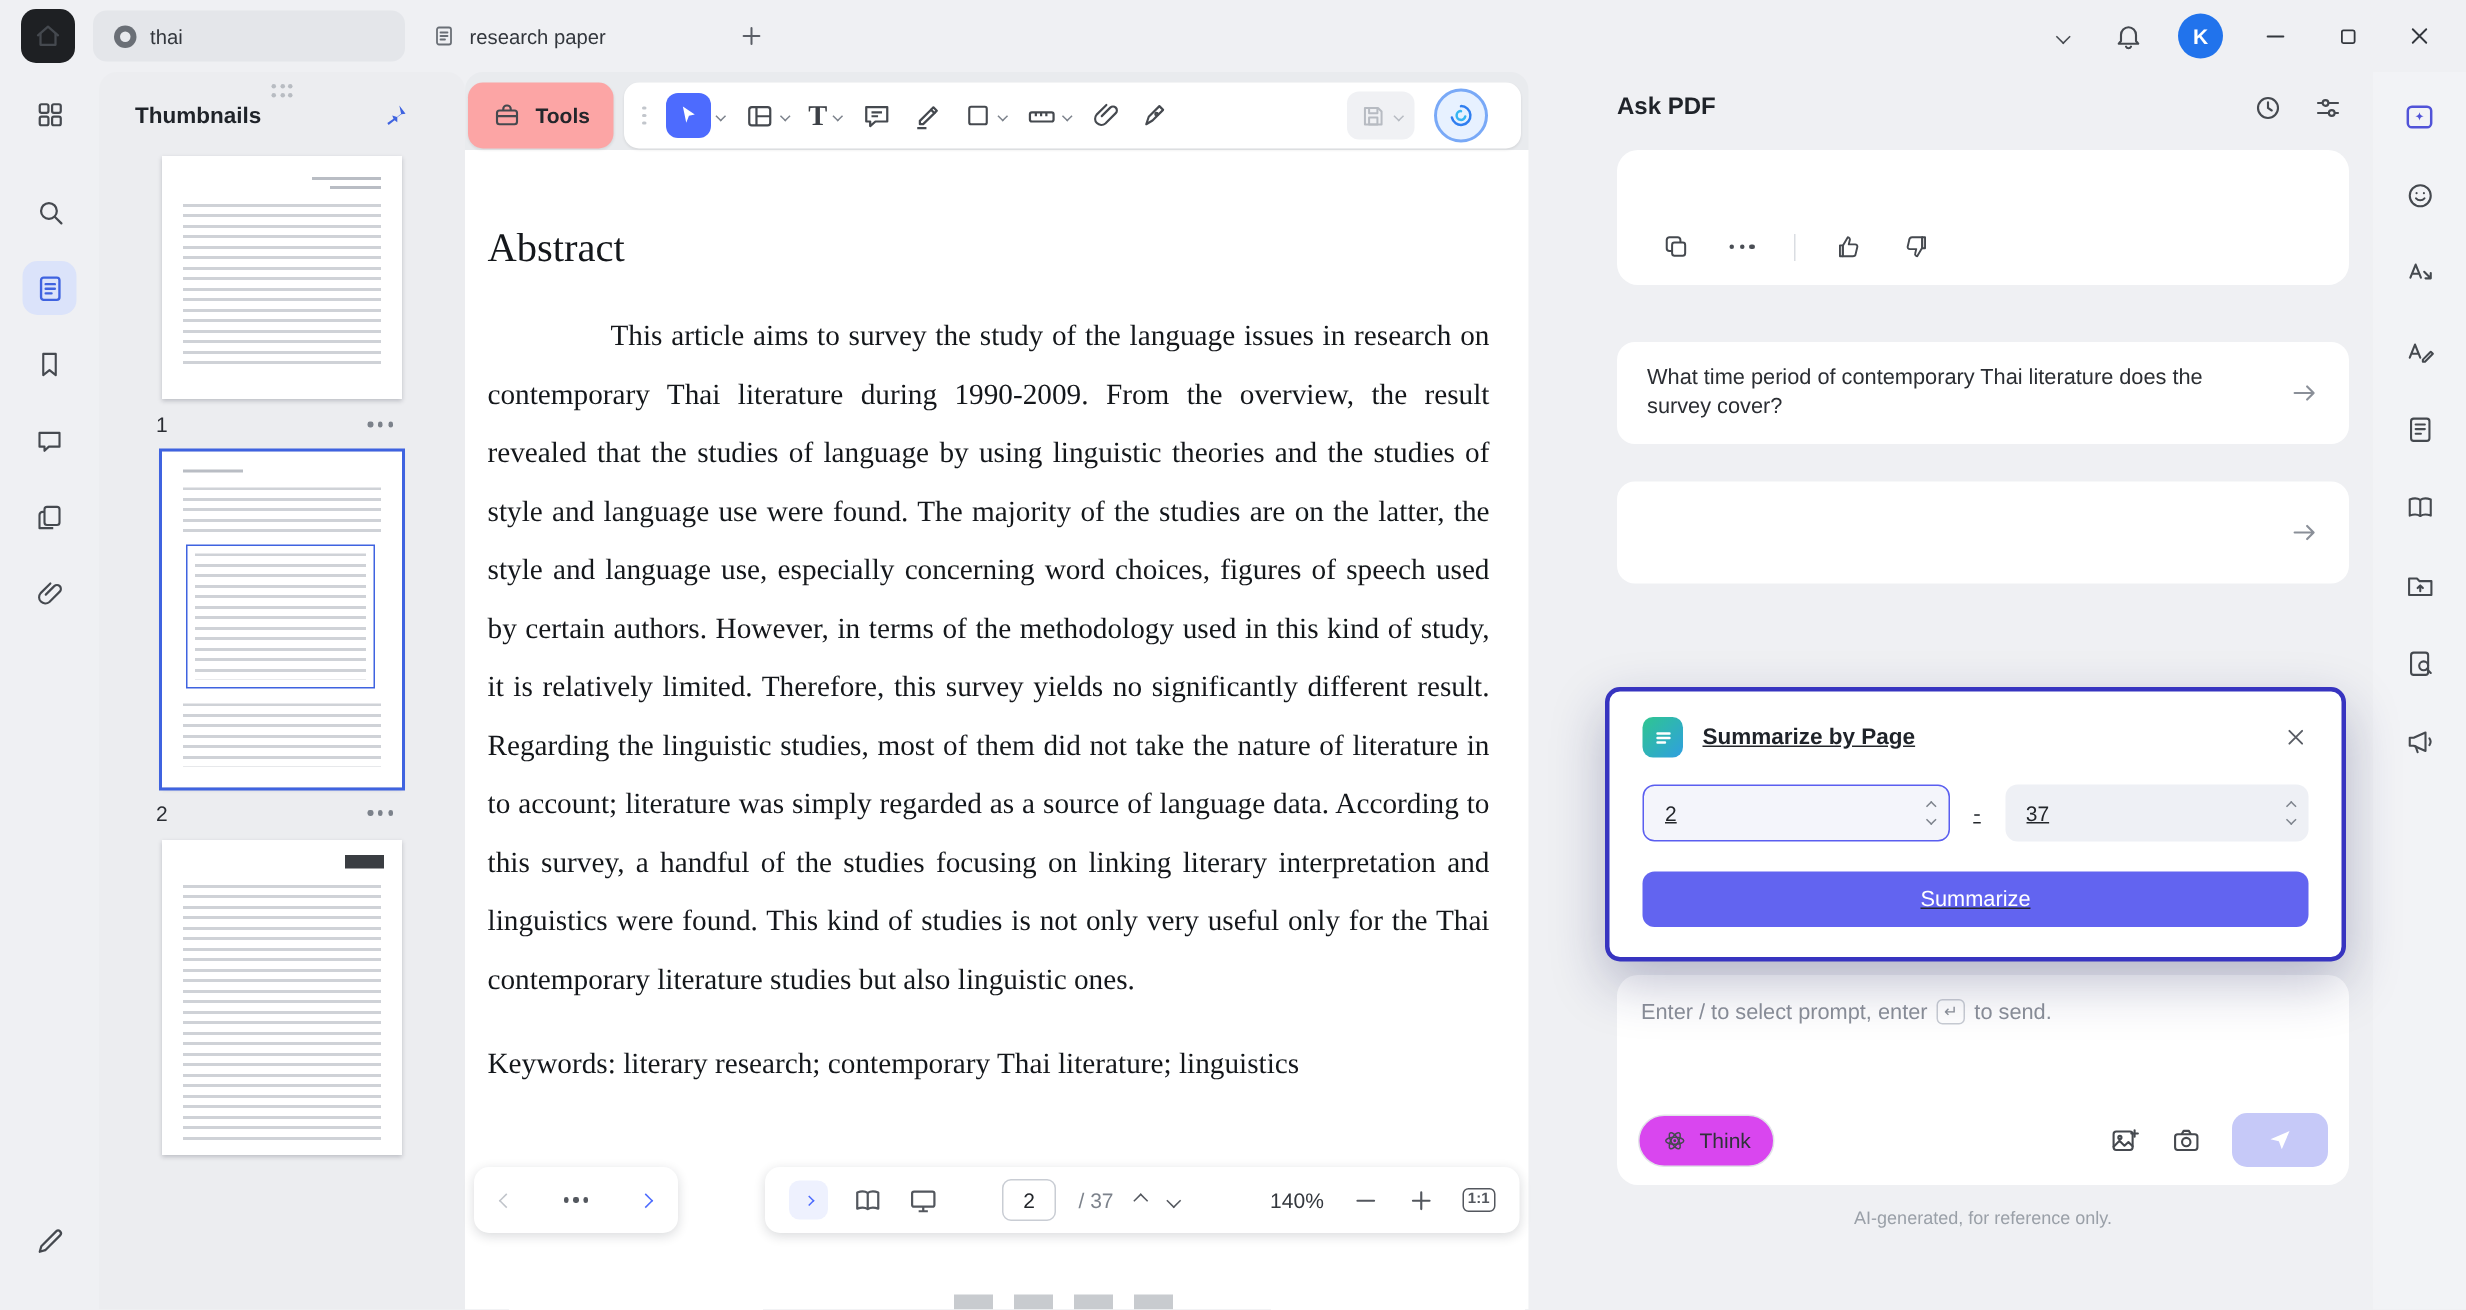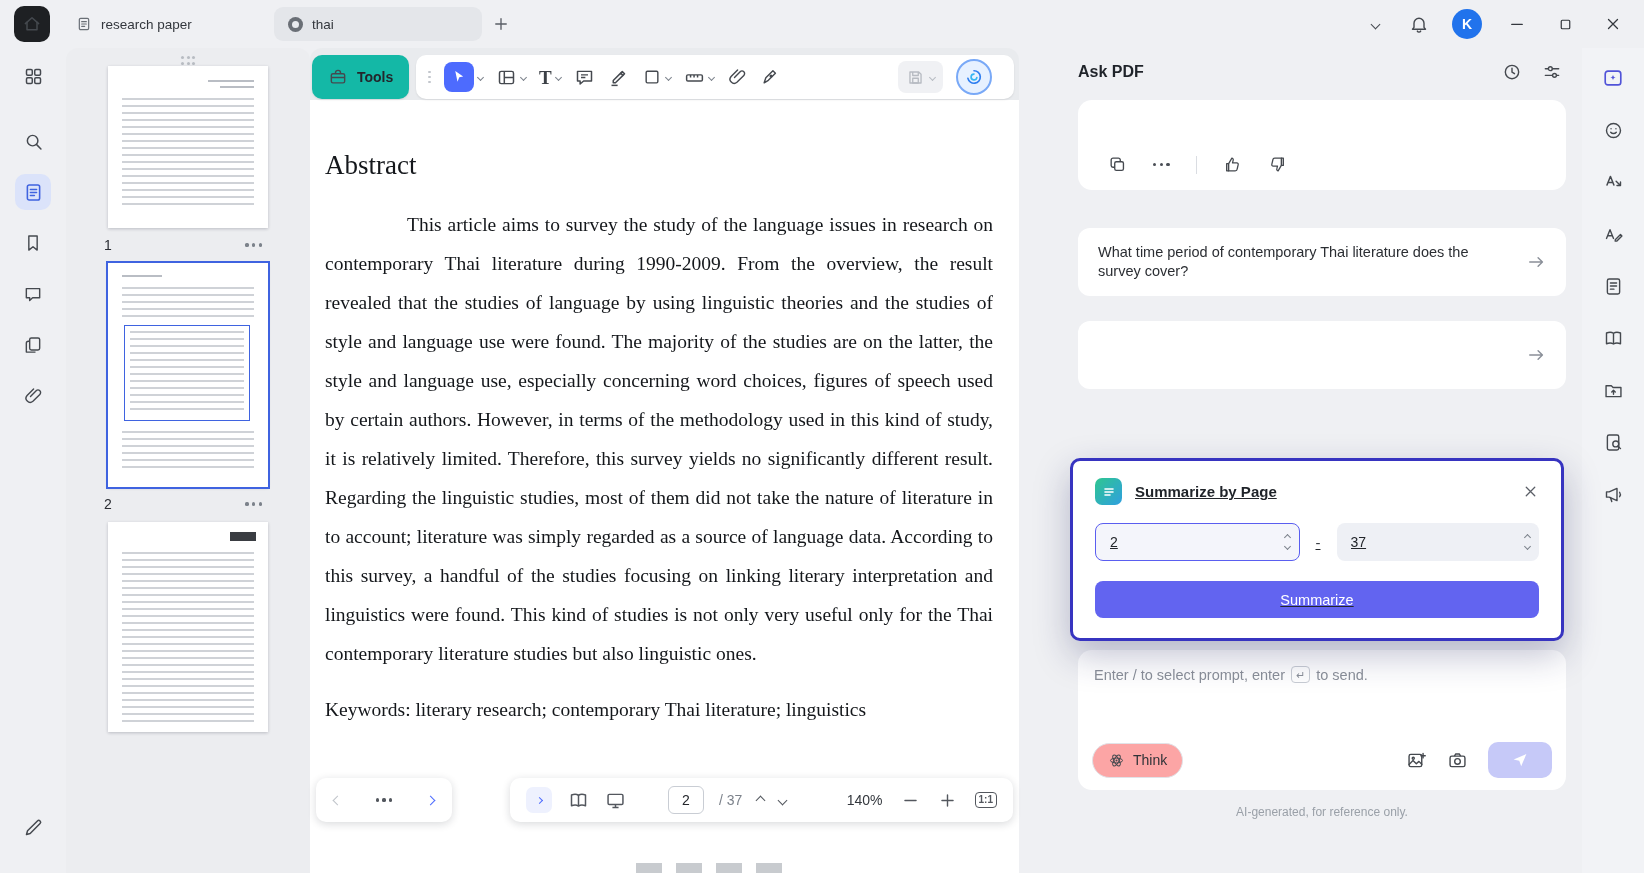--- a/index.html
+++ b/index.html
@@ -60,21 +60,21 @@
   .stripes{position:absolute;left:14px;right:14px;background:repeating-linear-gradient(#cfd2d7 0 2px,transparent 2px 7px);}
   .rline{position:absolute;right:14px;height:2px;background:#b9bdc4;}
   .darkblk{position:absolute;background:#3a3d42;}
   .selbox{position:absolute;border:1.5px solid #3f63e0;}
   .thumb-meta{display:flex;align-items:center;justify-content:space-between;padding:9px 48px 10px 38px;font-size:14px;color:#2a2d33;}
   .thumb-more{color:#7c828b;}
 
   
   .main{flex:1;position:relative;background:#e9ebee;border-radius:12px 12px 0 0;}
   .toolbar-row{position:absolute;top:7px;left:2px;right:5px;height:44px;display:flex;gap:7px;z-index:3;}
-  .tools-chip{background:#14b8a6;border-radius:10px;display:flex;align-items:center;gap:9px;padding:0 16px;font-weight:700;font-size:14px;color:#23262b;box-shadow:0 1px 2px rgba(0,0,0,.09);}
+  .tools-chip{background:#fca5a5;border-radius:10px;display:flex;align-items:center;gap:9px;padding:0 16px;font-weight:700;font-size:14px;color:#23262b;box-shadow:0 1px 2px rgba(0,0,0,.09);}
   .main-toolbar{flex:1;background:#fff;border-radius:10px;display:flex;align-items:center;gap:13px;padding:0 12px;box-shadow:0 1px 2px rgba(0,0,0,.09);}
   .tool-btn{display:flex;align-items:center;gap:4px;color:#3c4046;}
   .sel-box{width:30px;height:30px;border-radius:8px;background:#4d6bfe;display:flex;align-items:center;justify-content:center;}
   .t-glyph{font-family:"Liberation Serif",serif;font-size:19px;font-weight:700;color:#3c4046;line-height:1;}
   .save-box{margin-left:auto;height:32px;border-radius:8px;background:#f0f1f4;display:flex;align-items:center;gap:5px;padding:0 8px;color:#b7bbc2;}
   .ai-btn{width:36px;height:36px;border-radius:50%;background:#e7f1ff;border:2px solid #79a9f7;display:flex;align-items:center;justify-content:center;margin-right:10px;}
 
   
   .doc-page{position:absolute;top:52px;left:0;right:0;bottom:0;background:#fff;padding:50px 26px 0 15px;font-family:"Liberation Serif",serif;color:#14171b;overflow:hidden;}
   .doc-h{font-size:27px;font-weight:500;margin:0 0 24px 0;}
@@ -120,21 +120,21 @@
   .num-field input{border:none;background:transparent;font-size:14px;width:100%;outline:none;font-family:inherit;color:#23262b;}
   .stepper{display:flex;flex-direction:column;gap:4px;color:#7c828b;margin-left:auto;}
   .range-sep{font-size:15px;color:#3c4046;}
   .summarize-btn{margin-top:20px;width:100%;height:37px;border-radius:8px;background:#6264f0;color:#fff;font-size:14.5px;font-weight:500;border:none;display:flex;align-items:center;justify-content:center;font-family:inherit;}
 
   
   .composer{position:absolute;left:16px;right:16px;top:602px;height:140px;background:#fff;border-radius:14px;padding:16px 16px 12px;}
   .composer-ph{font-size:14.5px;color:#8b9099;display:flex;align-items:center;gap:6px;}
   .enter-badge{border:1px solid #c9cdd4;border-radius:4px;font-size:11px;padding:0 4px;height:17px;line-height:16px;color:#8b9099;}
   .composer-bottom{position:absolute;left:14px;right:14px;bottom:12px;display:flex;align-items:center;gap:20px;}
-  .think-pill{display:flex;align-items:center;gap:8px;border:1px solid #e1e3e8;border-radius:18px;height:35px;padding:0 15px;font-size:14px;color:#2f3338;background:#fca5a5;}
+  .think-pill{display:flex;align-items:center;gap:8px;border:1px solid #e1e3e8;border-radius:18px;height:35px;padding:0 15px;font-size:14px;color:#2f3338;background:#d946ef;}
   .comp-icons{margin-left:auto;display:flex;align-items:center;gap:20px;color:#55595f;}
   .send-btn{width:64px;height:36px;border-radius:10px;background:#c6c9f8;border:none;display:flex;align-items:center;justify-content:center;}
   .footer-note{position:absolute;top:757px;left:0;right:0;text-align:center;font-size:12px;color:#9aa0a8;}
 
   
   .right-rail{width:62px;background:#f2f3f6;display:flex;flex-direction:column;align-items:center;padding-top:12px;gap:16px;}
   .rrail-btn{width:36px;height:36px;display:flex;align-items:center;justify-content:center;color:#3f434a;}
   .rrail-btn.active{color:#5153d8;}
 </style>
 </head>
@@ -143,32 +143,32 @@
 <div class="titlebar">
   <div class="home-btn">
     <span class="ico">
       <svg viewBox="0 0 24 24" width="20" height="20" fill="none" stroke="currentColor" stroke-width="1.8" stroke-linecap="round" stroke-linejoin="round">
           <path d="M4 11.5 12 4.5l8 7"></path>
           <path d="M6 10v9h12v-9"></path>
         </svg>
     </span>
   </div>
   <div class="tabs">
+    <div class="tab active">
+      <span class="tab-fav"></span>
+      <span>thai</span>
+    </div>
     <div class="tab">
       <span class="ico">
         <svg viewBox="0 0 24 24" width="16" height="16" fill="none" stroke="#6a6f76" stroke-width="1.8" stroke-linecap="round">
             <rect x="5" y="3.5" width="14" height="17" rx="2"></rect>
             <path d="M8.5 8.5h7M8.5 12h7M8.5 15.5h4.5"></path>
           </svg>
       </span>
       <span>research paper</span>
-    </div>
-    <div class="tab active">
-      <span class="tab-fav"></span>
-      <span>thai</span>
     </div>
     <div class="new-tab">
       <svg viewBox="0 0 24 24" width="18" height="18" fill="none" stroke="currentColor" stroke-width="1.8" stroke-linecap="round">
           <path d="M12 5v14M5 12h14"></path>
         </svg>
     </div>
   </div>
   <div class="tb-right">
     <div class="tb-btn">
         <span class="chv down"></span>
@@ -271,20 +271,28 @@
 
   <div class="thumb-panel">
     <div class="hdots">
         <i></i>
         <i></i>
         <i></i>
         <i></i>
         <i></i>
         <i></i>
       </div>
+    <div class="thumb-head">
+      <span class="thumb-title">Thumbnails</span>
+      <span class="ico">
+        <svg viewBox="0 0 24 24" width="18" height="18" fill="#3f63e0" stroke="none">
+            <path d="M15 2.5 21.5 9l-3.6 1-3.2 3.2.6 4.4-2.6-1.5L8 21l-1.4-1.4 4.9-4.7-1.5-2.6 4.4.6L17.6 9.7z" transform="rotate(8 12 12)"></path>
+          </svg>
+      </span>
+    </div>
 
     <div class="thumb-page t1">
       <span class="rline" style="top:14px;width:46px"></span>
       <span class="rline" style="top:20px;width:34px"></span>
       <span class="stripes" style="top:32px;height:110px"></span>
     </div>
     <div class="thumb-meta">
       <span>1</span>
       <span class="dots3 thumb-more">
           <i></i>

